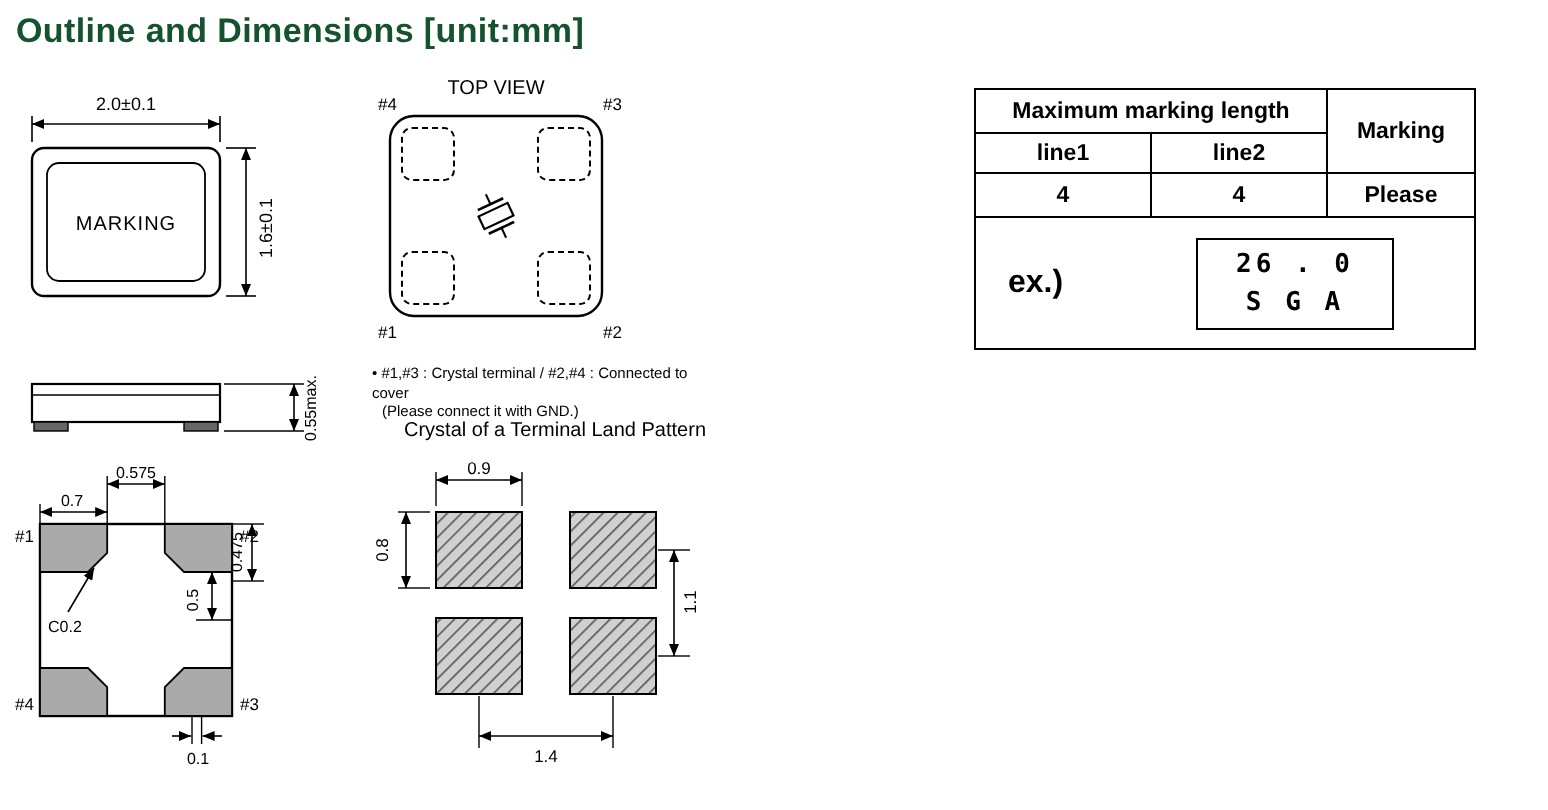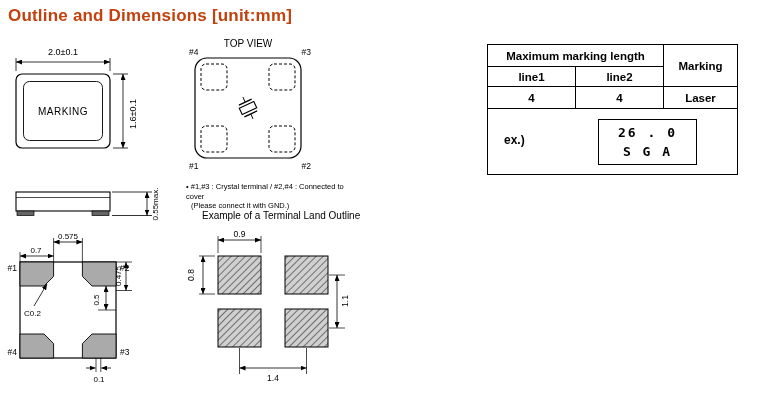--- a/index.html
+++ b/index.html
@@ -1,32 +1,32 @@
 <!DOCTYPE html>
 <html><head>
 <meta charset="utf-8">
 <style>
   * { margin:0; padding:0; box-sizing:border-box; }
   html,body { width:774px; height:405px; }
   body { background:#ffffff; font-family:"Liberation Sans", sans-serif; color:#000; }
   .page { position:relative; width:774px; height:405px; overflow:hidden; background:#fff; }
   .abs { position:absolute; }
-  .title { left:8px; top:6px; font-size:17px; font-weight:bold; color:#c2410c; letter-spacing:0.2px; }
+  .title { left:8px; top:6px; font-size:17px; font-weight:bold; color:#14532d; letter-spacing:0.2px; }
   svg { display:block; }
   svg text { font-family:"Liberation Sans", sans-serif; fill:#000; }
   .note { left:186px; top:182px; width:175px; font-size:7.5px; line-height:9.5px; color:#000; }
   .note .indent { padding-left:5px;margin-top:40px; }
   .lp-title { left:202px; top:210px; font-size:10px; }
   table.mark { position:absolute; left:487px; top:44px; border-collapse:collapse; table-layout:fixed; }
   table.mark td { border:1px solid #000; text-align:center; vertical-align:middle; font-size:11.5px; padding:0;font-weight:bold; }
   table.mark tr.r1 td { height:22px; }
   table.mark tr.r2 td { height:20px;margin-top:45px; }
   table.mark tr.r3 td { height:22px; }
   td.ex-cell { height:66px; position:relative; }
-  .ex-label { position:absolute; left:16px; top:24px; font-size:12px; }
+  .ex-label { position:absolute; left:16px; top:24px; font-size:16px; }
   .ex-box { position:absolute; left:110px; top:10px; width:99px; height:46px; border:1px solid #000;
             font-family:"DejaVu Sans Mono", monospace; font-size:13px; letter-spacing:2px;
             text-align:center; padding-top:3px; line-height:19px; }
 </style>
 </head>
 <body>
 
 <div class="page">
 
   <div class="abs title">Outline and Dimensions [unit:mm]</div>
@@ -141,21 +141,21 @@
       <line x1="6.5" y1="-7" x2="6.5" y2="7" stroke="#000" stroke-width="1.3"></line>
       <rect x="-3.5" y="-8" width="7" height="16" fill="#fff" stroke="#000" stroke-width="1.1"></rect>
     </g>
   </svg>
 
   <div class="abs note">
     <span>• #1,#3 : Crystal terminal / #2,#4 : Connected to cover</span><br>
     <span class="indent">(Please connect it with GND.)</span>
   </div>
 
-  <div class="abs lp-title">Example of a Terminal Land Outline</div>
+  <div class="abs lp-title">Crystal of a Terminal Land Pattern</div>
 
   <svg class="abs" style="left:185px; top:224px;" width="180" height="180" viewBox="0 0 180 180">
     <defs>
       <marker id="arrE" viewBox="0 0 6 5" markerWidth="6" markerHeight="5" refX="6" refY="2.5" orient="auto-start-reverse" markerUnits="userSpaceOnUse">
           <path d="M0,0 L6,2.5 L0,5 z"></path>
         </marker>
       <pattern id="hatch" width="5" height="5" patternUnits="userSpaceOnUse" patternTransform="rotate(45)">
         <rect width="5" height="5" fill="#d0d0d0"></rect>
         <line x1="0" y1="0" x2="0" y2="5" stroke="#555" stroke-width="1.6"></line>
       </pattern>
@@ -201,21 +201,21 @@
       <td colspan="2">Maximum marking length</td>
       <td rowspan="2">Marking</td>
     </tr>
     <tr class="r2">
       <td>line1</td>
       <td>line2</td>
     </tr>
     <tr class="r3">
       <td>4</td>
       <td>4</td>
-      <td>Laser</td>
+      <td>Please</td>
     </tr>
     <tr>
       <td colspan="3" class="ex-cell">
         <span class="ex-label">ex.)</span>
         <div class="ex-box">
           <div>26 . 0</div>
           <div>S G A</div>
         </div>
       </td>
     </tr>

